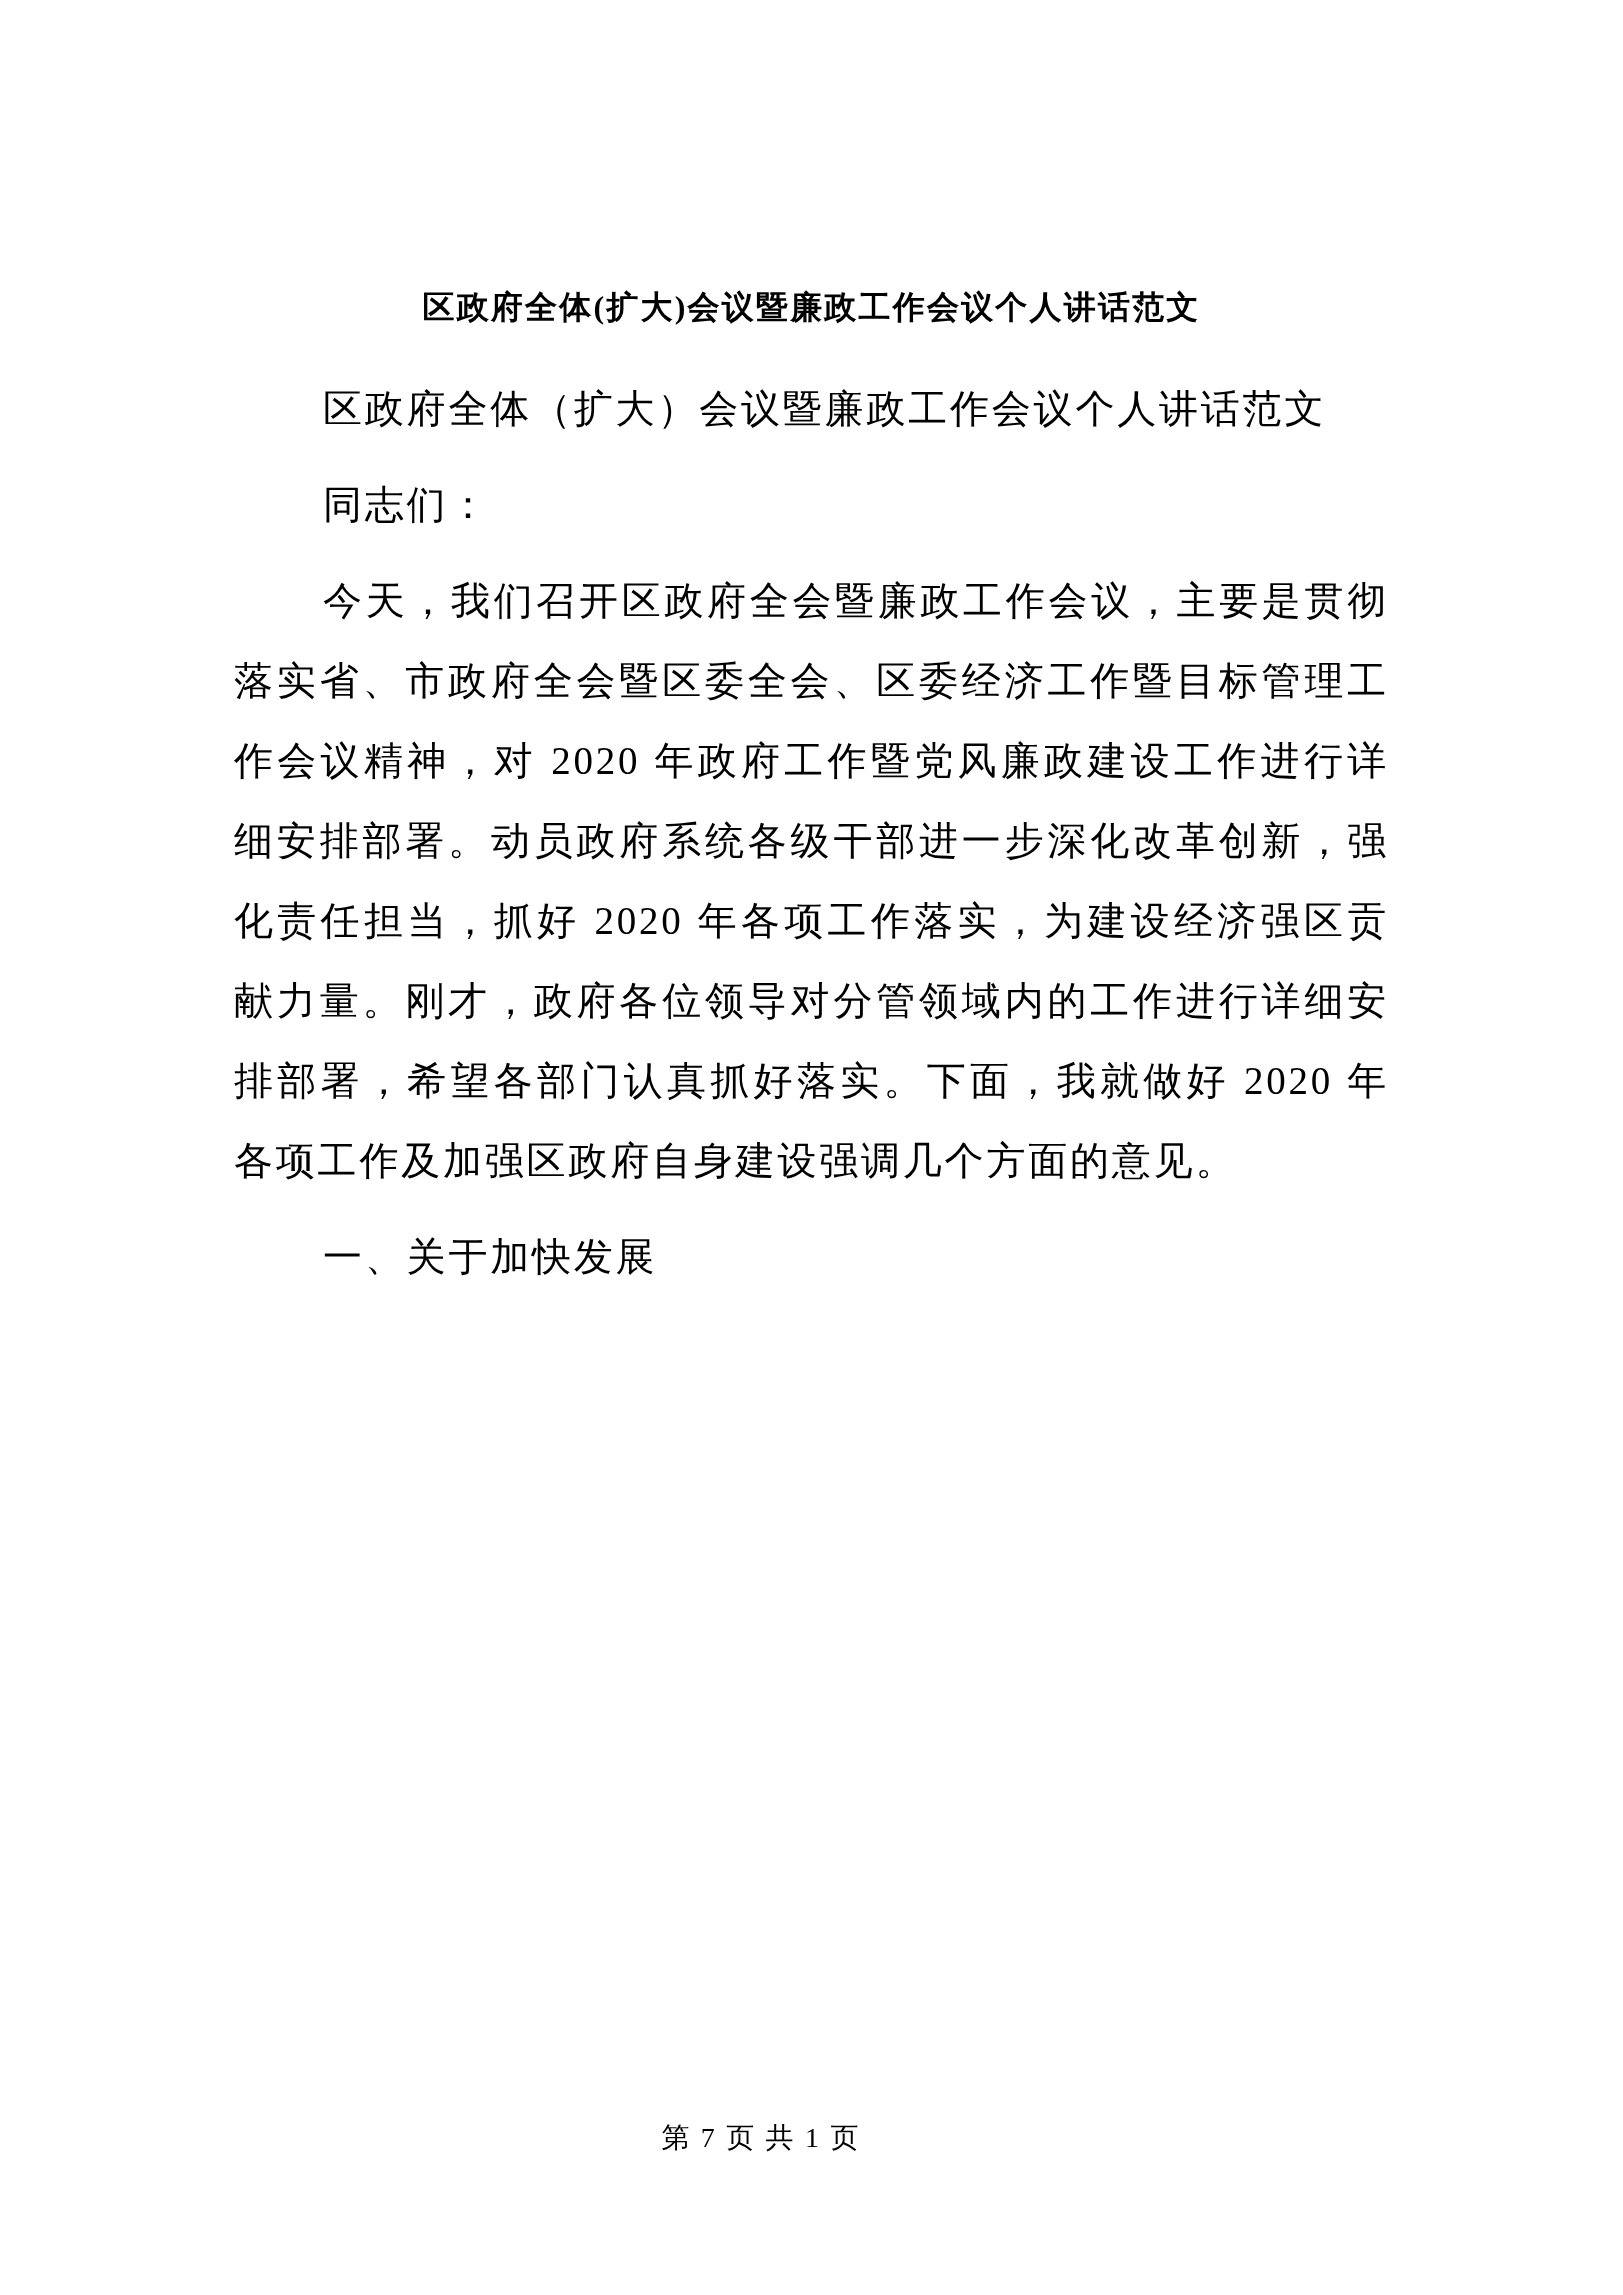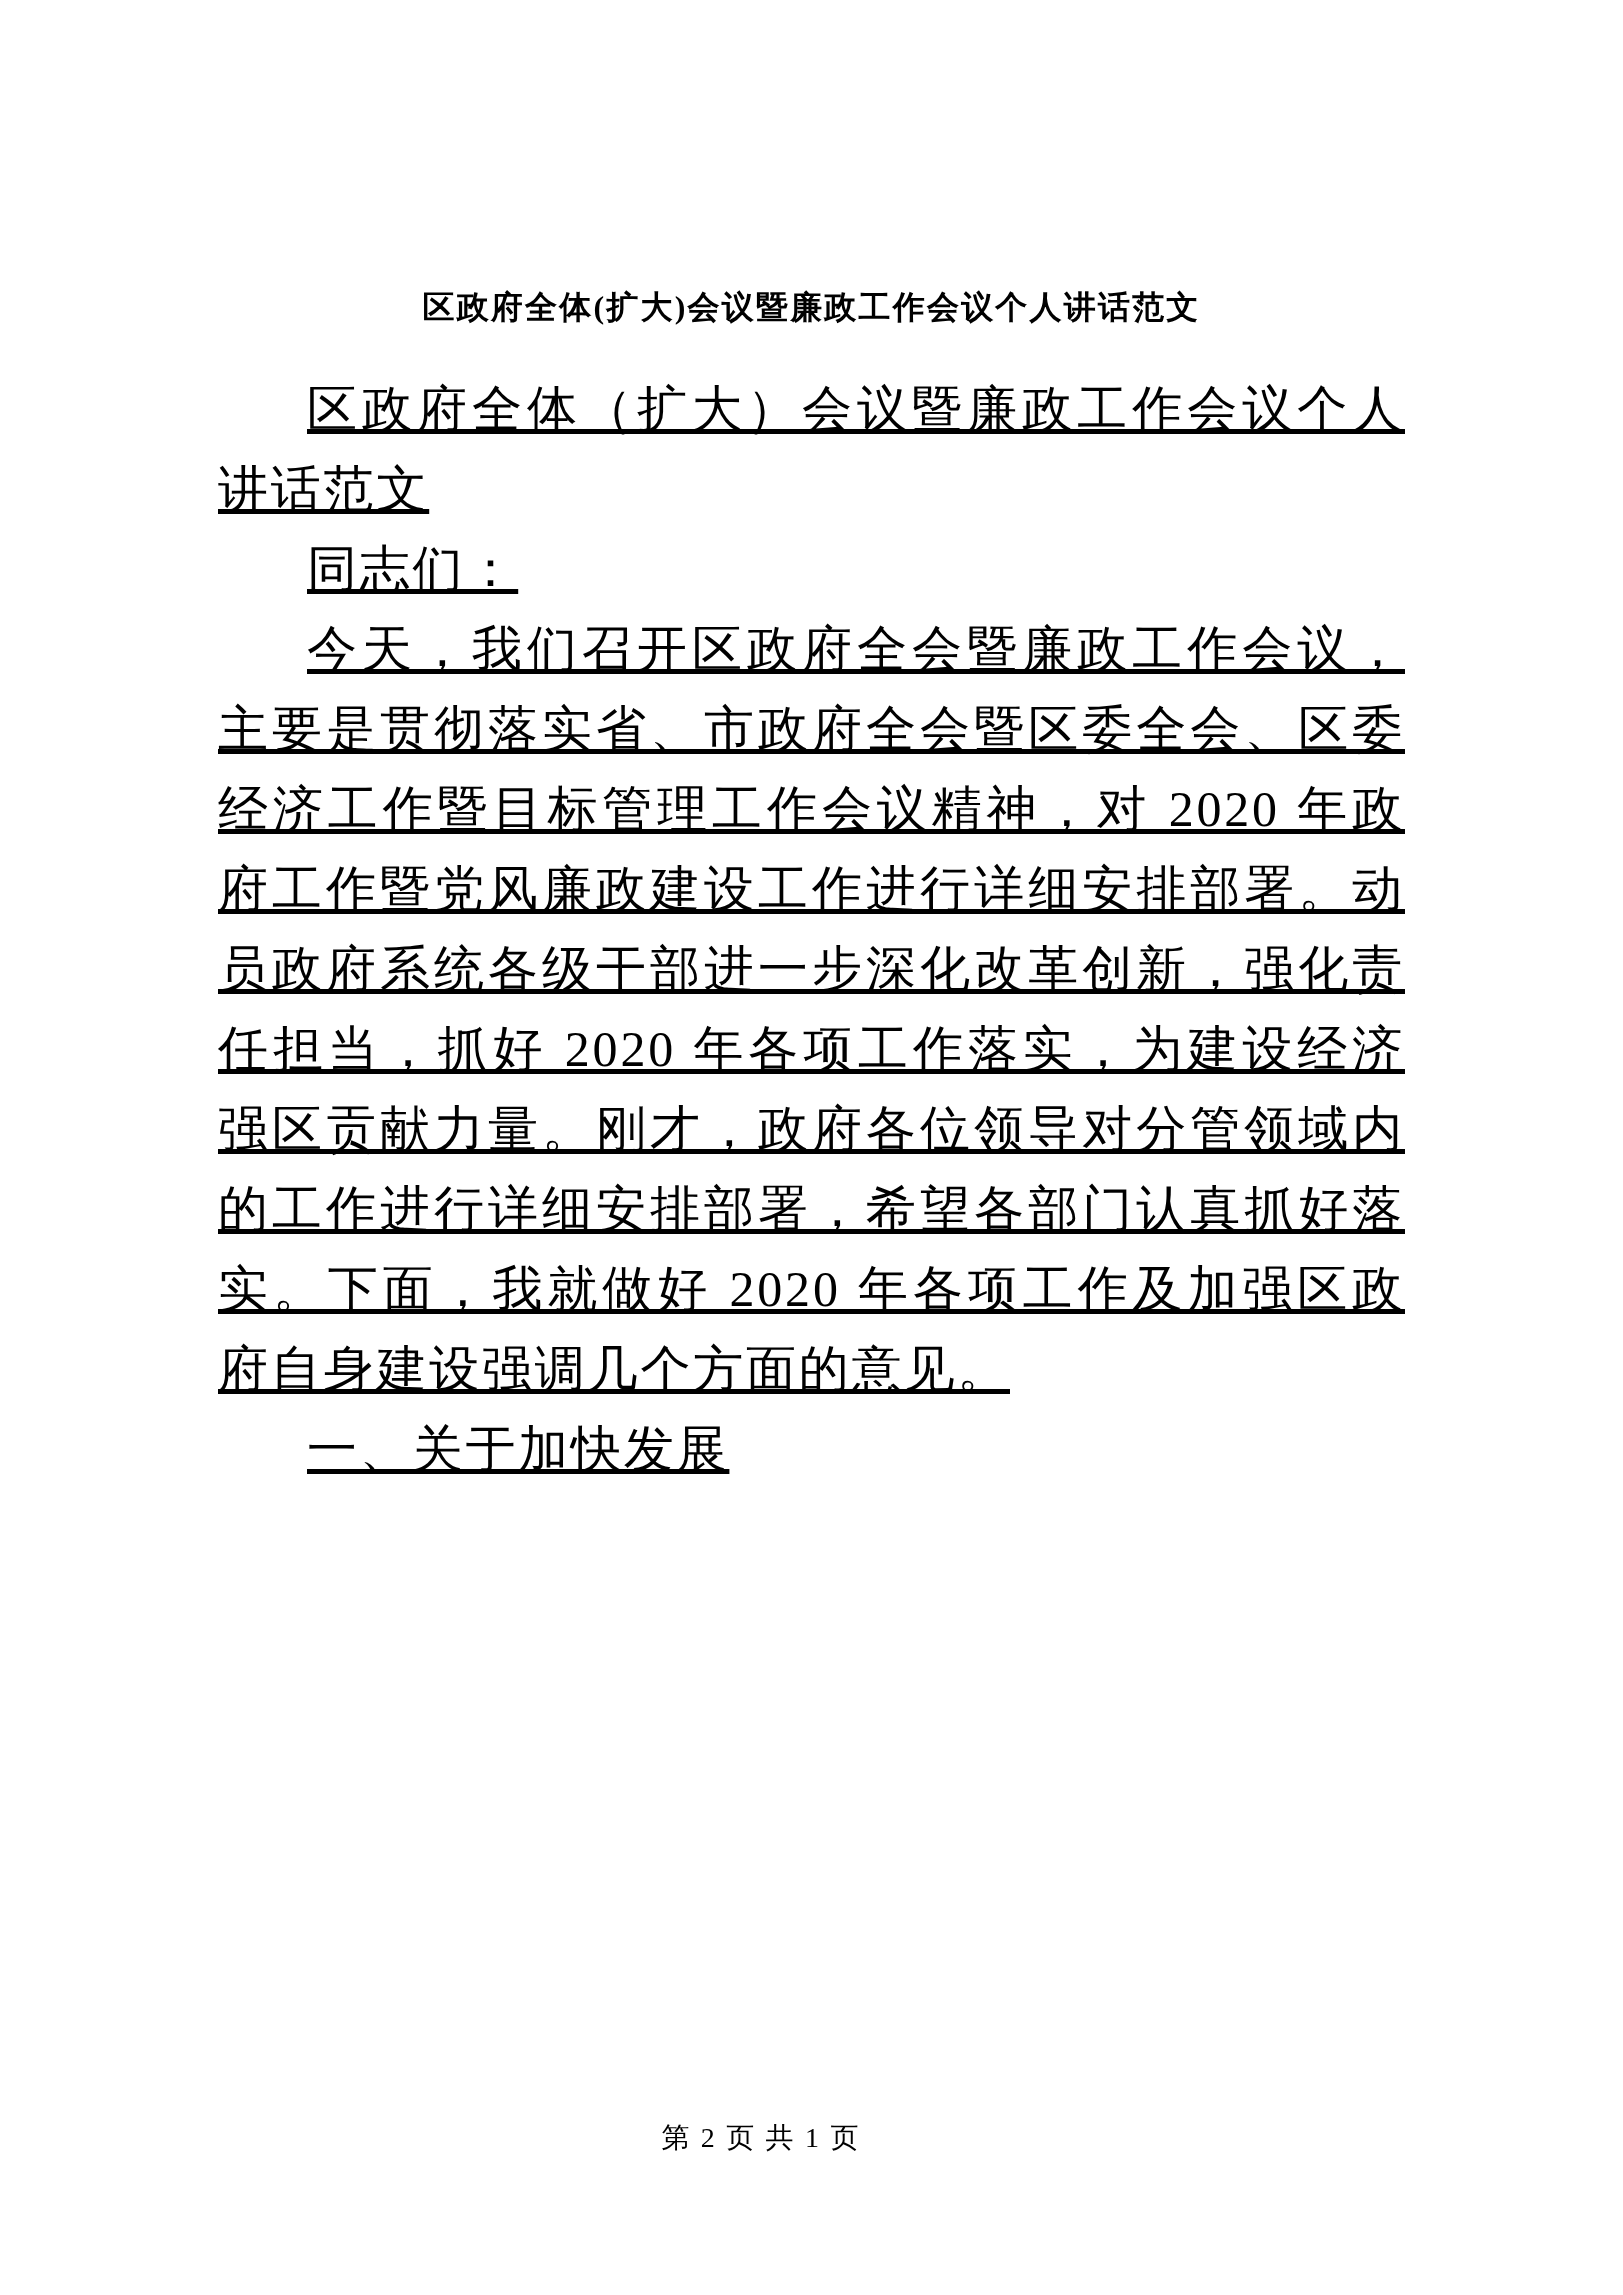--- a/index.html
+++ b/index.html
@@ -28,28 +28,27 @@
     font-size: 32px;
     font-weight: 700;
     line-height: 91px;
     letter-spacing: 2.2px;
   }
   .doc-body {
     width: 1187px;
     margin: 15.7px auto 0 auto;
   }
   .para {
-    margin: 0;
-    font-size: 50px;
+    margin: 16px;
+    font-size: 39px;
     line-height: 80px;
     letter-spacing: 2.8px;
     text-align: justify;
     text-align-last: left;
     text-indent: 89px;
-    text-decoration: underline;
   }
   .page-footer {
     position: absolute;
     top: 2119px;
     left: 0;
     width: 100%;
     box-sizing: border-box;
     padding-right: 101px; 
     text-align: center;
     font-size: 28px;
@@ -64,17 +63,17 @@
   <h1 class="doc-title">区政府全体(扩大)会议暨廉政工作会议个人讲话范文</h1>
 
   <div class="doc-body">
     <p class="para">区政府全体（扩大）会议暨廉政工作会议个人讲话范文</p>
     <p class="para">同志们：</p>
     <p class="para">今天，我们召开区政府全会暨廉政工作会议，主要是贯彻落实省、市政府全会暨区委全会、区委经济工作暨目标管理工作会议精神，对 2020 年政府工作暨党风廉政建设工作进行详细安排部署。动员政府系统各级干部进一步深化改革创新，强化责任担当，抓好 2020 年各项工作落实，为建设经济强区贡献力量。刚才，政府各位领导对分管领域内的工作进行详细安排部署，希望各部门认真抓好落实。下面，我就做好 2020 年各项工作及加强区政府自身建设强调几个方面的意见。</p>
     <p class="para">一、关于加快发展</p>
   </div>
 
   <div class="page-footer">
-    <span>第 2 页 共 1 页</span>
+    <span>第 7 页 共 1 页</span>
   </div>
 
 </div>
 
 
 </body></html>

